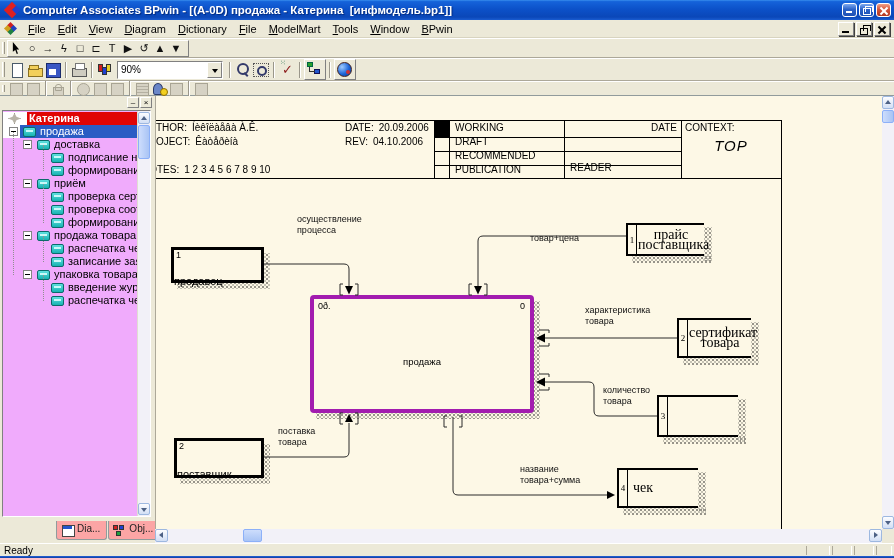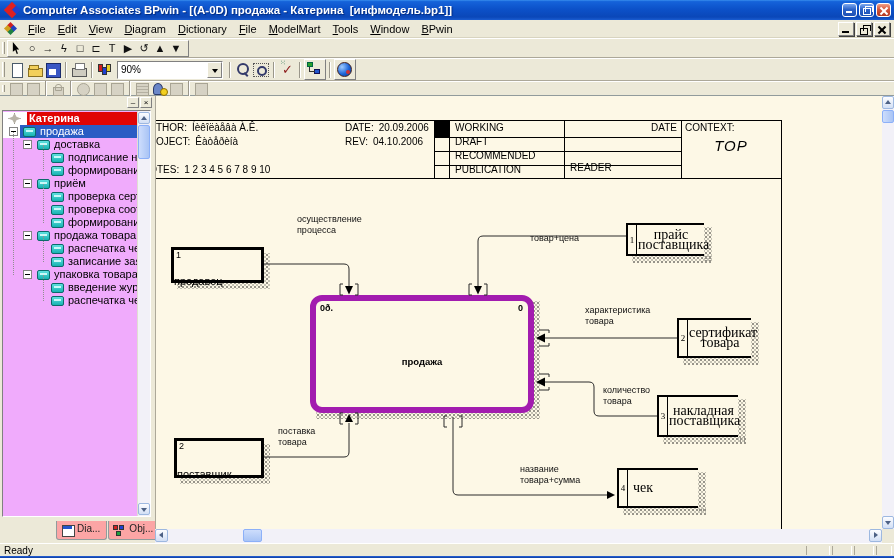--- a/index.html
+++ b/index.html
@@ -142,21 +142,21 @@
   .ticon.obj i:nth-child(1){ left:0; top:1px; background:#d02020; }
   .ticon.obj i:nth-child(2){ left:6px; top:1px; background:#2040d0; }
   .ticon.obj i:nth-child(3){ left:3px; top:7px; background:#20a040; }
 
   
   #viewport { position:absolute; left:155px; top:96px; width:727px; height:433px; background:#FDF8E6; overflow:hidden; border-left:1px solid #aca899; }
   .sline { position:absolute; background:#000; }
   .tbtext { position:absolute; font-size:10px; color:#000; white-space:pre; }
   .hatch { position:absolute; background-image:radial-gradient(#97948a 26%,rgba(0,0,0,0) 27%),radial-gradient(#c5c2b4 26%,rgba(0,0,0,0) 27%);
     background-size:4px 4px; background-position:0 0,2px 2px; }
-  #process-box { position:absolute; border:6px solid #a21caf; border-radius:12px; background:#FDF8E6;font-weight:bold; }
+  #process-box { position:absolute; border:4px solid #a21caf; border-radius:4px; background:#FDF8E6; }
   #process-box .pid { position:absolute; left:4px; top:2px; font-size:9px; }
   #process-box .pnum { position:absolute; right:5px; top:2px; font-size:9px; }
   #process-box .pname { position:absolute; left:0; right:0; top:52%; text-align:center; font-size:9.5px; }
   .ext { position:absolute; border:3px solid #000; background:#FDF8E6; }
   .ext .enum { position:absolute; left:2px; top:0; font-size:9px; }
   .ext .ename { position:absolute; left:0; right:0; top:50%; transform:translateY(-50%); text-align:left; font-size:11px;margin-top:16px; }
   .dstore { position:absolute; border-top:2px solid #000; border-bottom:2px solid #000; border-left:2px solid #000; background:#FDF8E6; }
   .dstore .dnum { position:absolute; left:0; top:0; bottom:0; width:9px; border-right:1px solid #000;
     font-family:"Liberation Serif","DejaVu Serif",serif; font-size:9px; display:flex; align-items:center; justify-content:center; }
   .dstore .dname { position:absolute; left:10px; right:0; top:0; bottom:0; display:flex; flex-direction:column; justify-content:center;
@@ -436,24 +436,20 @@
           <div class="dnum">2</div>
           <div class="dname">
             <div>сертификат</div>
             <div>товара</div>
           </div>
         </div>
         <div class="hatch" style="left: 582px; top: 303px; width: 8px; height: 43px;"></div>
         <div class="hatch" style="left: 507px; top: 341px; width: 83px; height: 7px;"></div>
         <div class="dstore" style="left: 501px; top: 299px; width: 81px; height: 42px;">
           <div class="dnum">3</div>
-          <div class="dname">
-            <div>накладная</div>
-            <div>поставщика</div>
-          </div>
         </div>
         <div class="hatch" style="left: 542px; top: 376px; width: 8px; height: 41px;"></div>
         <div class="hatch" style="left: 467px; top: 412px; width: 83px; height: 7px;"></div>
         <div class="dstore left-align" style="left: 461px; top: 372px; width: 81px; height: 40px;">
           <div class="dnum">4</div>
           <div class="dname">
             <div>чек</div>
           </div>
         </div>
         <div class="flabel" style="left: 141px; top: 118px;">

